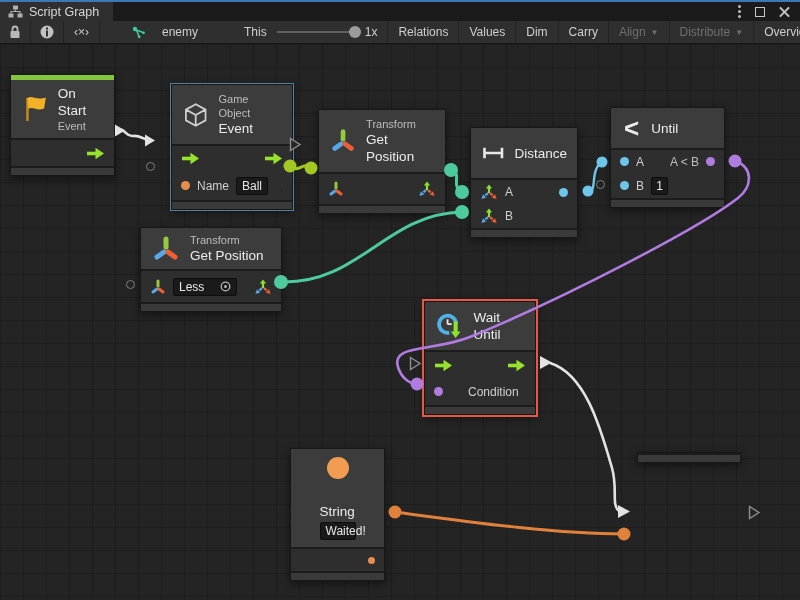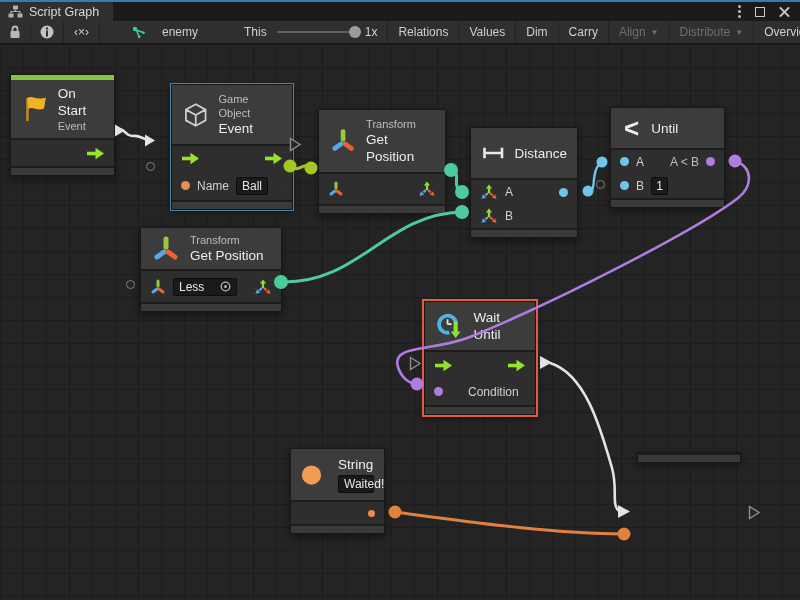--- a/index.html
+++ b/index.html
@@ -388,21 +388,21 @@
       </div>
       <div class="row" style="height:27px;gap:25px;">
         <span class="dot d9 purple"></span>
         <span class="plabel">Condition</span>
       </div>
     </div>
     <div class="node-footer"></div>
   </div>
 
   <div class="node" style="left:290px; top:448px; width:95px;">
-    <div class="node-header" style="min-height:50px; gap:16px;">
+    <div class="node-header" style="min-height:50px; gap:23px;flex-direction:column;">
       <svg width="24" height="24" viewBox="0 0 24 24">
         <circle cx="12" cy="12" r="11" fill="#f29b52"></circle>
       </svg>
       <div class="titles">
         <div class="title">String</div>
         <span class="field" style="margin-top:2px; width:36px;">
           <span>Waited!</span>
         </span>
       </div>
     </div>

